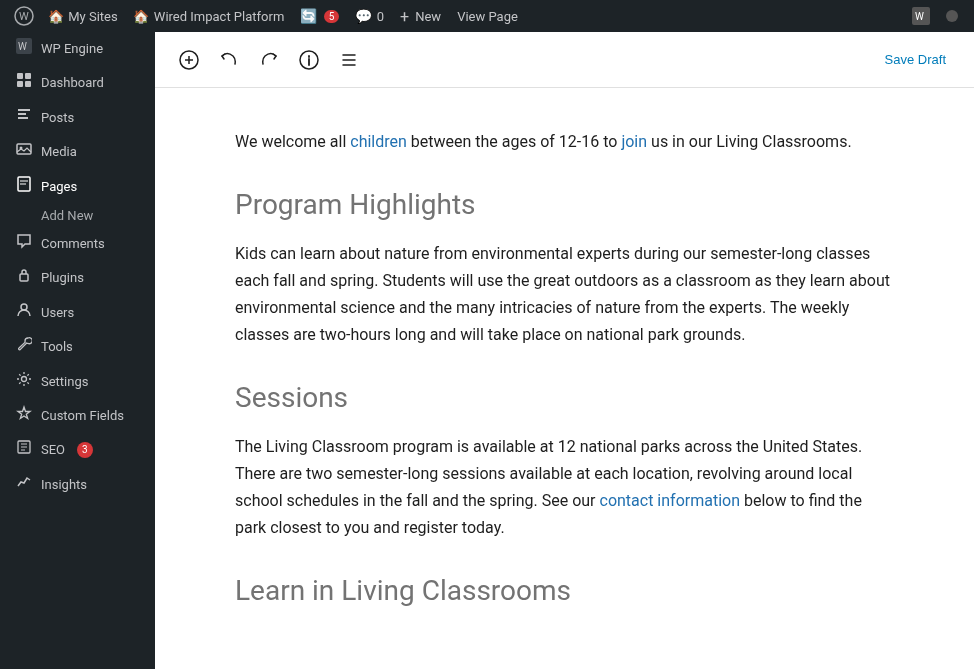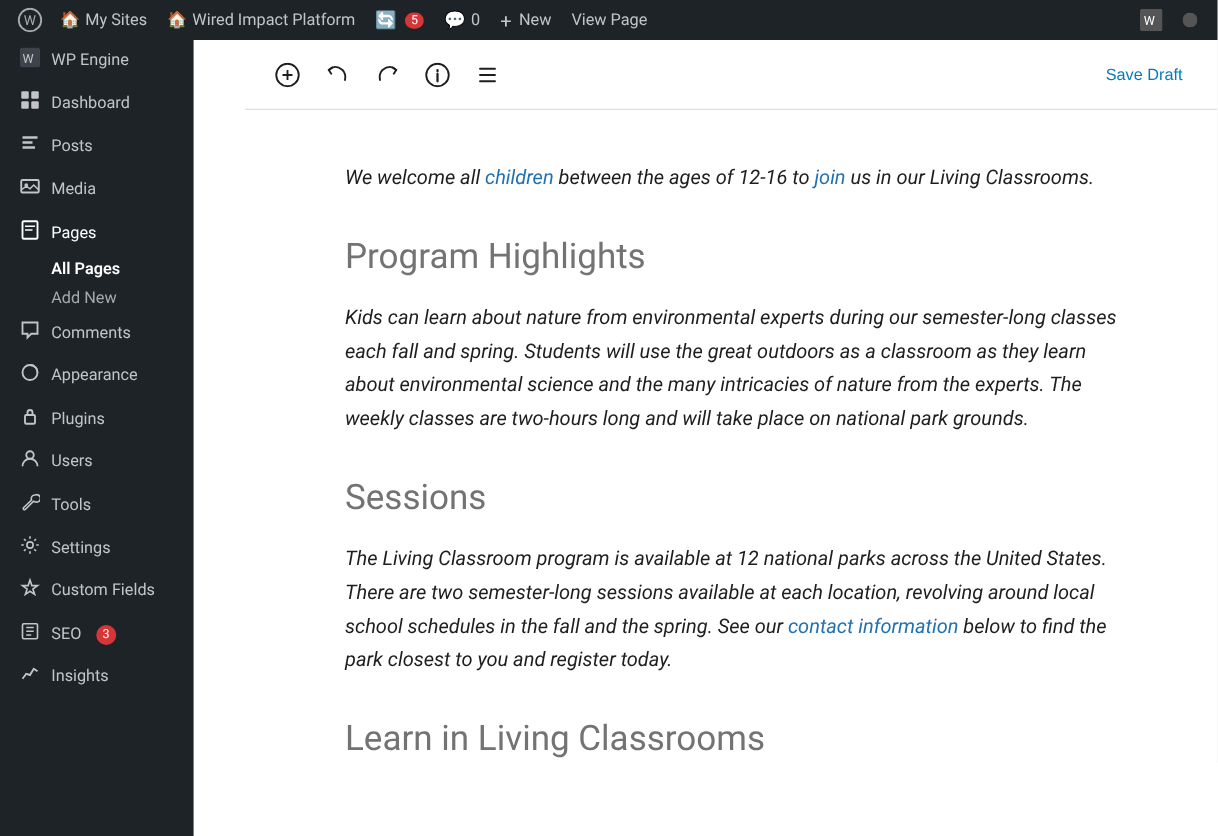--- a/index.html
+++ b/index.html
@@ -97,21 +97,20 @@
       margin-left: 4px;
     }
 
     
     #editor-area {
       flex: 1;
       display: flex;
       flex-direction: column;
       background: #fff;
       overflow: hidden;
-      padding-left: 41px;
     }
 
     
     #editor-toolbar {
       height: 56px;
       background: #fff;
       border-bottom: 1px solid #e0e0e0;
       display: flex;
       align-items: center;
       padding: 0 16px;
@@ -151,21 +150,20 @@
     }
     #editor-content::-webkit-scrollbar { width: 6px; }
     #editor-content::-webkit-scrollbar-track { background: #f1f1f1; }
     #editor-content::-webkit-scrollbar-thumb { background: #ccc; }
 
     .editor-para {
       font-size: 16px;
       line-height: 1.7;
       color: #1e1e1e;
       margin-bottom: 20px;
-      font-style: italic;
     }
     .editor-para a { color: #2271b1; text-decoration: none; }
     .editor-h2 {
       font-size: 28px;
       font-weight: 400;
       color: #737373;
       margin: 32px 0 16px;
       line-height: 1.3;
     }
   </style>
@@ -265,45 +263,33 @@
     <div class="sidebar-item active-parent">
       <span class="sidebar-icon">
         <svg width="16" height="16" viewBox="0 0 16 16">
             <rect x="2" y="1" width="12" height="14" rx="1" fill="none" stroke="#fff" stroke-width="1.5"></rect>
             <path d="M4 5h8M4 8h6" stroke="#fff" stroke-width="1.2"></path>
           </svg>
       </span>
       <span style="color:#fff;">Pages</span>
     </div>
 
-    <div class="sidebar-sub-item active">
-      <span>All Pages</span>
-    </div>
     <div class="sidebar-sub-item">
       <span>Add New</span>
     </div>
 
     <div class="sidebar-item">
       <span class="sidebar-icon">
         <svg width="16" height="16" viewBox="0 0 16 16">
             <path d="M2 2h12v9H9l-3 3v-3H2z" fill="none" stroke="#c3c4c7" stroke-width="1.5"></path>
           </svg>
       </span>
       <span>Comments</span>
     </div>
 
-    <div class="sidebar-item">
-      <span class="sidebar-icon">
-        <svg width="16" height="16" viewBox="0 0 16 16">
-            <circle cx="8" cy="8" r="6" fill="none" stroke="#c3c4c7" stroke-width="1.5"></circle>
-            <path d="M8 2 A6 6 0 0 1 14 8" stroke="#c3c4c7" stroke-width="1.5" fill="none"></path>
-          </svg>
-      </span>
-      <span>Appearance</span>
-    </div>
 
     <div class="sidebar-item">
       <span class="sidebar-icon">
         <svg width="16" height="16" viewBox="0 0 16 16">
             <rect x="4" y="7" width="8" height="7" rx="1" fill="none" stroke="#c3c4c7" stroke-width="1.5"></rect>
             <path d="M6 7V5a2 2 0 0 1 4 0v2" stroke="#c3c4c7" stroke-width="1.5" fill="none"></path>
           </svg>
       </span>
       <span>Plugins</span>
     </div>

